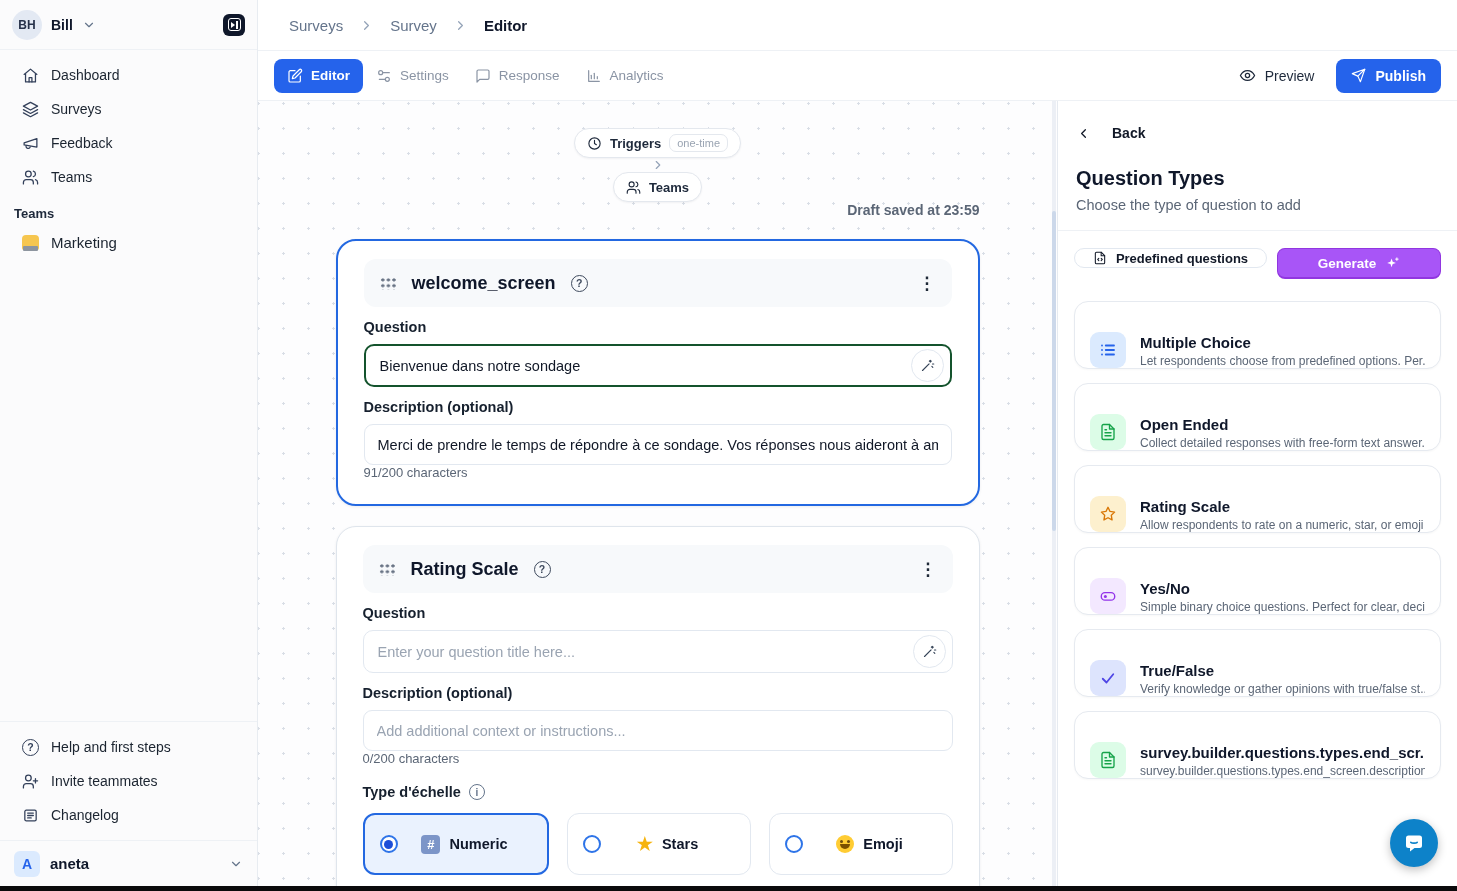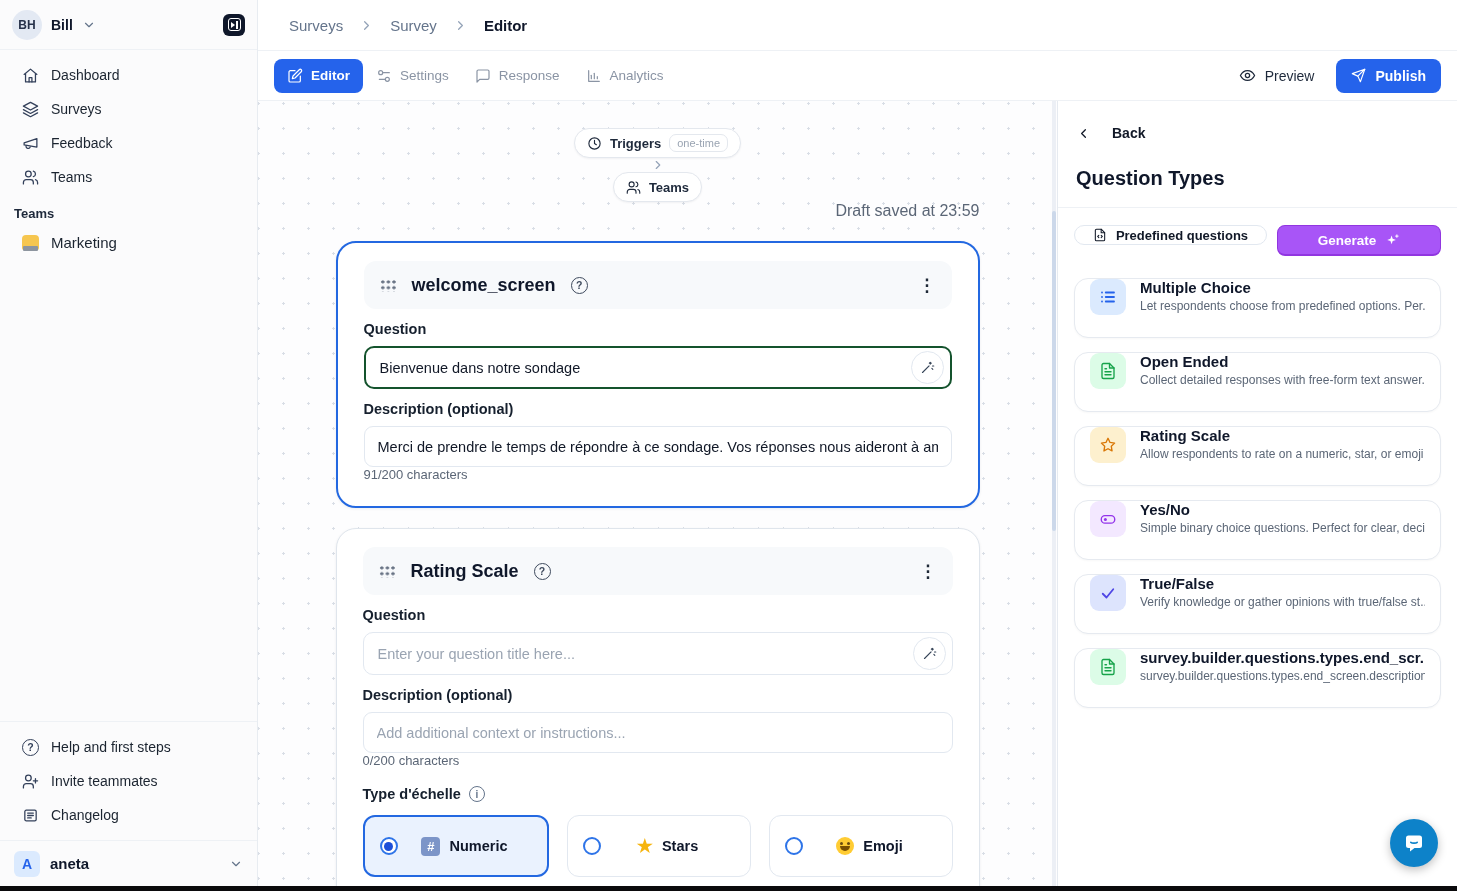--- a/index.html
+++ b/index.html
@@ -62,21 +62,21 @@
             background-size:25px 25px; background-position:13px 15px; }
   .scrolltrack { position:absolute; top:0; right:1px; width:4px; height:100%; background:#eceff5; }
   .scrollthumb { position:absolute; top:110px; right:1px; width:4px; height:320px; border-radius:2px; background:#ccd8ea; }
   .canvas-inner { width:644px; margin:0 auto; padding-top:27px; }
   .meta-row { display:flex; align-items:center; margin-bottom:21px;flex-direction:column; }
   .pill { display:inline-flex; align-items:center; gap:8px; background:#fff; border:1px solid #e4e8ee; border-radius:16px; height:30px; padding:0 12px; font-size:13px; font-weight:600; color:#1e293b; box-shadow:0 1px 2px rgba(15,23,42,.05); cursor:pointer; }
   .pill .ic { width:15px; height:15px; color:#1e293b; }
   .mini-badge { border:1px solid #e4e8ee; border-radius:7px; font-size:11px; font-weight:400; color:#9aa4b2; padding:2px 7px; background:#fff; }
   .meta-sep { margin:0 8px; color:#94a3b8; width:14px; height:14px; }
   .meta-sep svg { width:14px; height:14px; stroke:currentColor; fill:none; stroke-width:2; stroke-linecap:round; stroke-linejoin:round; }
-  .draft { margin-left:auto; font-size:16px; color:#5b6676; }
+  .draft { margin-left:auto; font-size:14px; color:#5b6676;font-weight:bold; }
 
   .qcard { background:#fff; border-radius:20px; padding:18px 26px 24px; box-shadow:0 1px 3px rgba(15,23,42,.07); }
   .qcard.selected { border:2px solid #2368e1; margin-bottom:20px; }
   .qcard.plain { border:1px solid #dfe5ec; height:600px; }
   .qcard-head { background:#f7f9fb; border-radius:12px; height:48px; display:flex; align-items:center; gap:15px; padding:0 16px; margin-bottom:10px; }
   .grip { width:17px; height:13px; flex:none; cursor:grab;
           background-image:radial-gradient(circle, #677283 1.45px, transparent 1.6px);
           background-size:5.6px 5.8px; background-position:0 0; }
   .qcard-title { font-size:18px; font-weight:700; color:#0f172a; }
   .help-circle { width:17px; height:17px; border:1.5px solid #3e4a5d; border-radius:50%; color:#3e4a5d; font-size:10.5px; font-weight:700; display:flex; align-items:center; justify-content:center; cursor:pointer; }
@@ -111,21 +111,21 @@
   .panel-title { padding:0 18px; margin-top:26px; font-size:20px; font-weight:800; color:#0f172a; }
   .panel-sub { padding:0 18px; margin-top:7px; font-size:14.5px; color:#5b6676; }
   .panel-div { margin-top:17px; border-top:1px solid #eef1f5; }
   .panel-btns { display:flex; gap:10px; padding:17px 16px 0; }
   .predef-btn { flex:1; height:20px; border:1px solid #e2e8f0; background:#fff; border-radius:16px; display:flex; align-items:center; justify-content:center; gap:9px; font-size:13px; font-weight:600; color:#111827; cursor:pointer; font-family:inherit; }
   .predef-btn .ic { width:14px; height:14px; }
   .gen-btn { width:164px; flex:none; height:31px; background:#a855f7; border:1px solid #9136e0; border-bottom-width:2px; border-radius:8px; color:#fff; font-size:13.5px; font-weight:700; display:flex; align-items:center; justify-content:center; gap:9px; cursor:pointer; font-family:inherit; }
   .gen-btn .ic { width:15px; height:15px; }
   .gen-btn .ic svg { fill:#fff; stroke:none; }
   .type-list { padding:22px 16px; display:flex; flex-direction:column; gap:14px; overflow:hidden; }
-  .type-card { border:1px solid #e6eaf0; border-radius:14px; height:60px; display:flex; align-items:flex-start; gap:14px; padding:0 15px; background:#fff; box-shadow:0 1px 2px rgba(15,23,42,.03); cursor:pointer; }
+  .type-card { border:1px solid #e6eaf0; border-radius:14px; height:68px; display:flex; align-items:flex-end; gap:14px; padding:0 15px; background:#fff; box-shadow:0 1px 2px rgba(15,23,42,.03); cursor:pointer; }
   .tile { width:36px; height:36px; border-radius:9px; display:flex; align-items:center; justify-content:center; flex:none; }
   .tile .ic { width:18px; height:18px; }
   .type-txt { min-width:0; }
   .type-name { font-size:15px; font-weight:700; color:#0f172a; white-space:nowrap; overflow:hidden; }
   .type-desc { font-size:12px; color:#5b6676; margin-top:3px; white-space:nowrap; overflow:hidden; }
 
   
   .chat-fab { position:absolute; right:19px; bottom:24px; width:48px; height:48px; border-radius:50%; background:#0d82c9; display:flex; align-items:center; justify-content:center; box-shadow:0 3px 10px rgba(0,0,0,.25); cursor:pointer; }
   .chat-fab svg { width:24px; height:24px; }
   .bottom-strip { position:absolute; left:0; right:0; bottom:0; height:5px; background:#0b0a0c; }
@@ -434,20 +434,21 @@
       </div>
 
       <aside class="panel">
         <div class="back-row">
           <span class="chev" style="color:#111827;"><svg viewBox="0 0 24 24">
                 <polyline points="15 6 9 12 15 18"></polyline>
               </svg></span>
           <span>Back</span>
         </div>
         <h2 class="panel-title">Question Types</h2>
+        <div class="panel-sub">Choose the type of question to add</div>
         <div class="panel-div"></div>
 
         <div class="panel-btns">
           <button class="predef-btn">
             <span class="ic">
                 <svg viewBox="0 0 24 24">
                   <path d="M14 2H6a2 2 0 0 0-2 2v16a2 2 0 0 0 2 2h12a2 2 0 0 0 2-2V8z"></path>
                   <polyline points="14 2 14 8 20 8"></polyline>
                   <path d="M10 12.5l-2 2 2 2"></path>
                   <path d="M14 12.5l2 2-2 2"></path>

